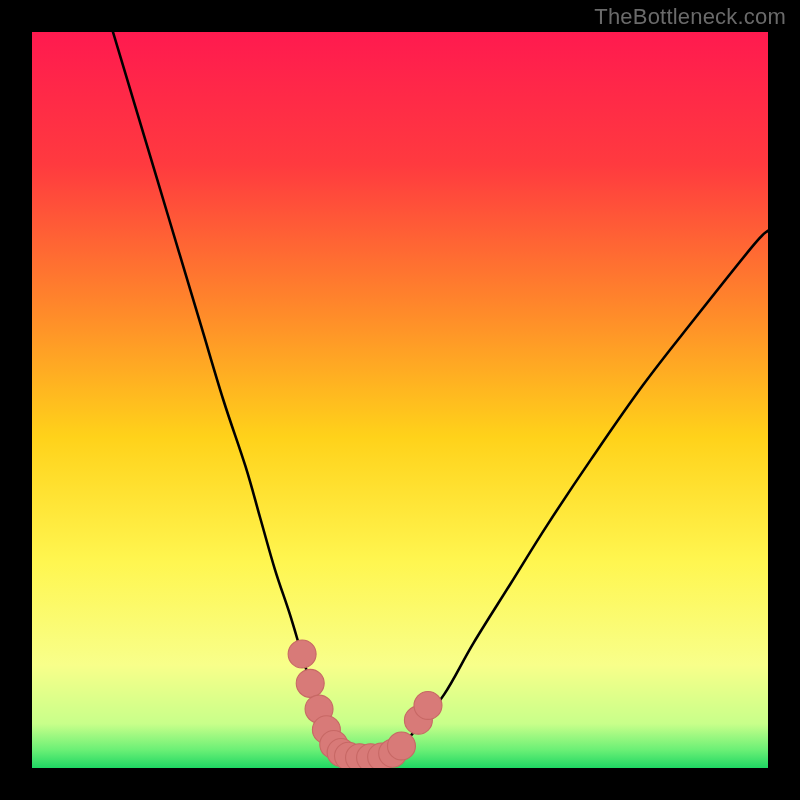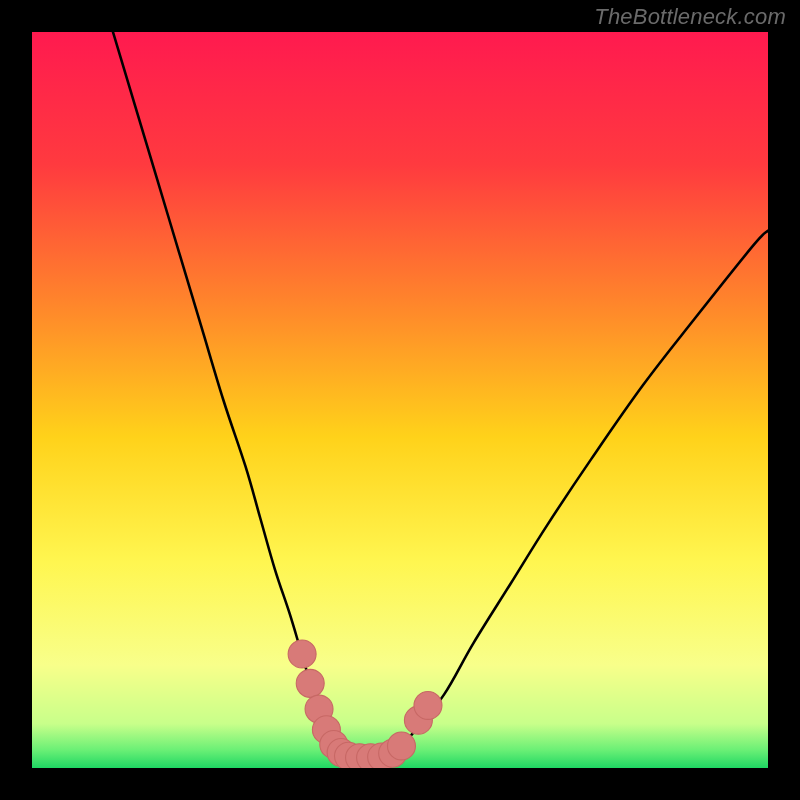--- a/index.html
+++ b/index.html
@@ -9,21 +9,20 @@
     height: 800px;
     background: #000;
     font-family: Arial, Helvetica, sans-serif;
     overflow: hidden;
   }
   .frame {
     position: relative;
     width: 800px;
     height: 800px;
     background: #000;
-    font-style: italic;
   }
   .watermark {
     position: absolute;
     top: 4px;
     right: 14px;
     color: #6a6a6a;
     font-size: 22px;
     letter-spacing: 0.2px;
     z-index: 30;
   }

